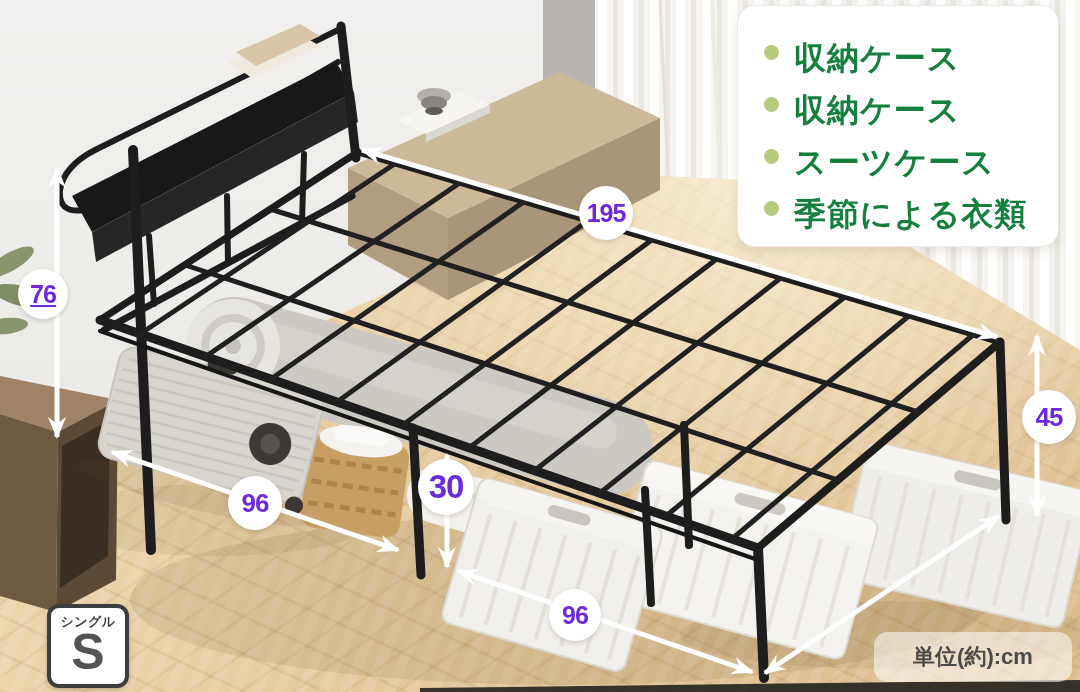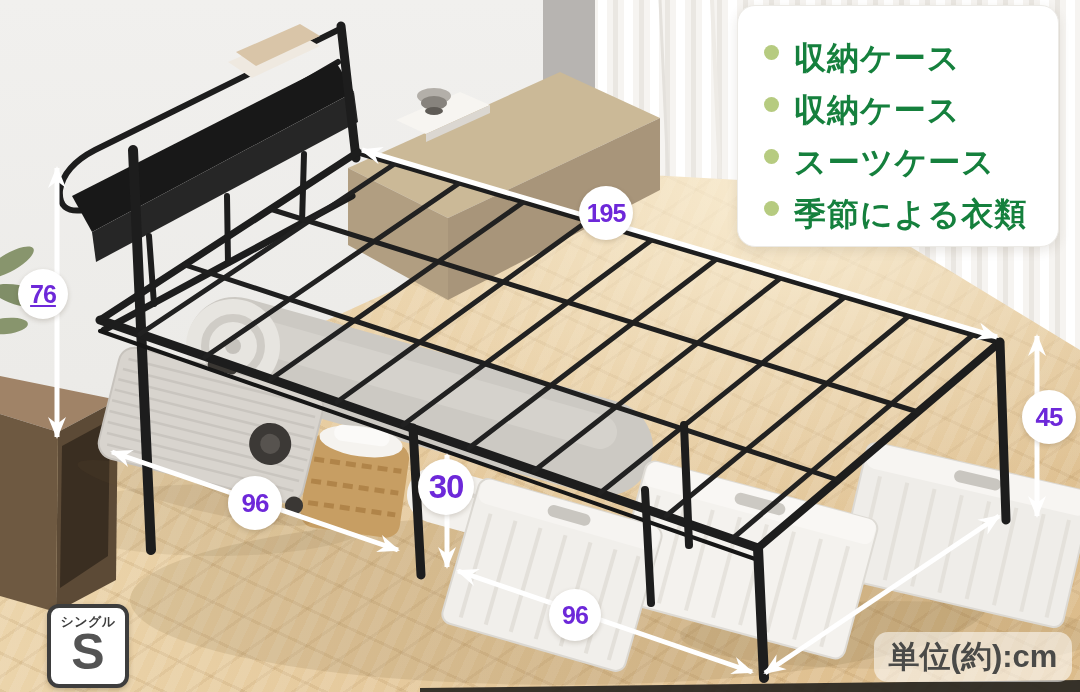--- a/index.html
+++ b/index.html
@@ -33,21 +33,21 @@
     box-shadow:0 4px 12px rgba(70,55,30,.12);z-index:25;
     padding:20px 0 0 26px;box-sizing:border-box;
   }
   .note-row{display:flex;align-items:center;height:52px;}
   .bullet{width:15px;height:15px;border-radius:50%;background:#b6cb80;margin-right:15px;flex:0 0 auto;}
   .note-label{font-size:32px;font-weight:bold;color:#15803d;letter-spacing:1px;margin-top:13px;}
   
   #unit-pill{
     position:absolute;left:874px;top:632px;width:198px;height:50px;border-radius:14px;
     background:rgba(255,255,255,.55);display:flex;align-items:center;justify-content:center;
-    font-size:31px;font-weight:bold;color:#4a4a48;z-index:30;
+    font-size:22px;font-weight:bold;color:#4a4a48;z-index:30;
   }
   
   #size-badge{
     position:absolute;left:47px;top:604px;width:82px;height:84px;
     background:#fff;border:4px solid #3d3d3d;border-radius:12px;z-index:30;
     display:flex;flex-direction:column;align-items:center;box-sizing:border-box;
     box-shadow:0 2px 5px rgba(60,45,20,.25);
   }
   #size-badge .jp{font-size:13px;font-weight:bold;color:#3d3d3d;margin-top:5px;letter-spacing:.5px;}
   #size-badge .letter{font-size:50px;font-weight:bold;color:#545454;line-height:.92;margin-top:-2px;}

